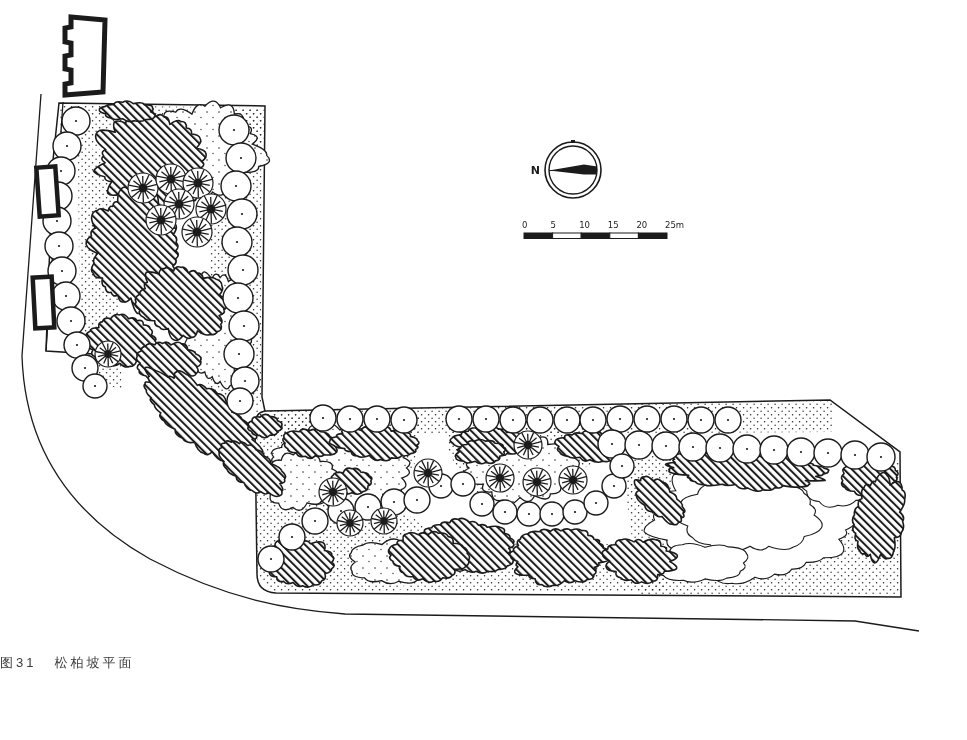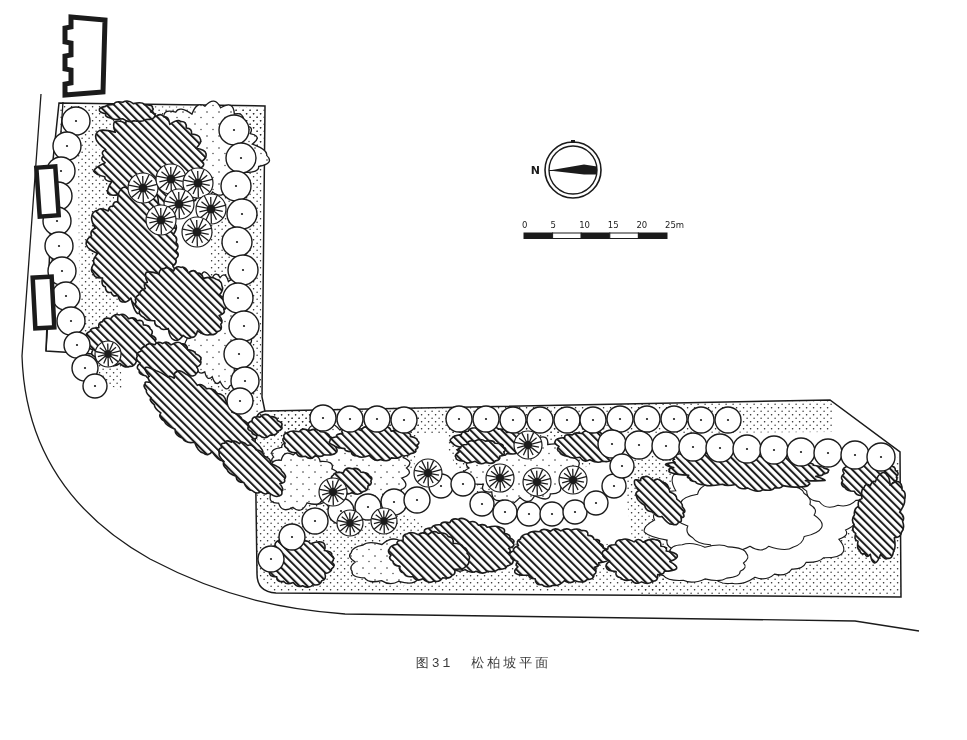--- a/index.html
+++ b/index.html
@@ -5,22 +5,21 @@
   html,body{margin:0;padding:0;}
   body{
     width:967px;height:740px;overflow:hidden;
     background:#ffffff;
     font-family:"DejaVu Sans", sans-serif;
     position:relative;
   }
   #plan{position:absolute;left:0;top:0;}
   .caption{
     position:absolute;left:0;top:654px;width:967px;
-    text-align:center;
-    font-family:Liberation Mono, monospace;
+    font-family:Liberation Sans, sans-serif;
     font-size:13px;color:#3a3a3a;letter-spacing:3px;
     filter:blur(.2px);
   }
   .caption .fig{margin-right:18px;}
   svg text{font-family:"DejaVu Sans", sans-serif;}
 </style>
 </head>
 <body>
 
 <svg id="plan" width="967" height="740" viewBox="0 0 967 740">

